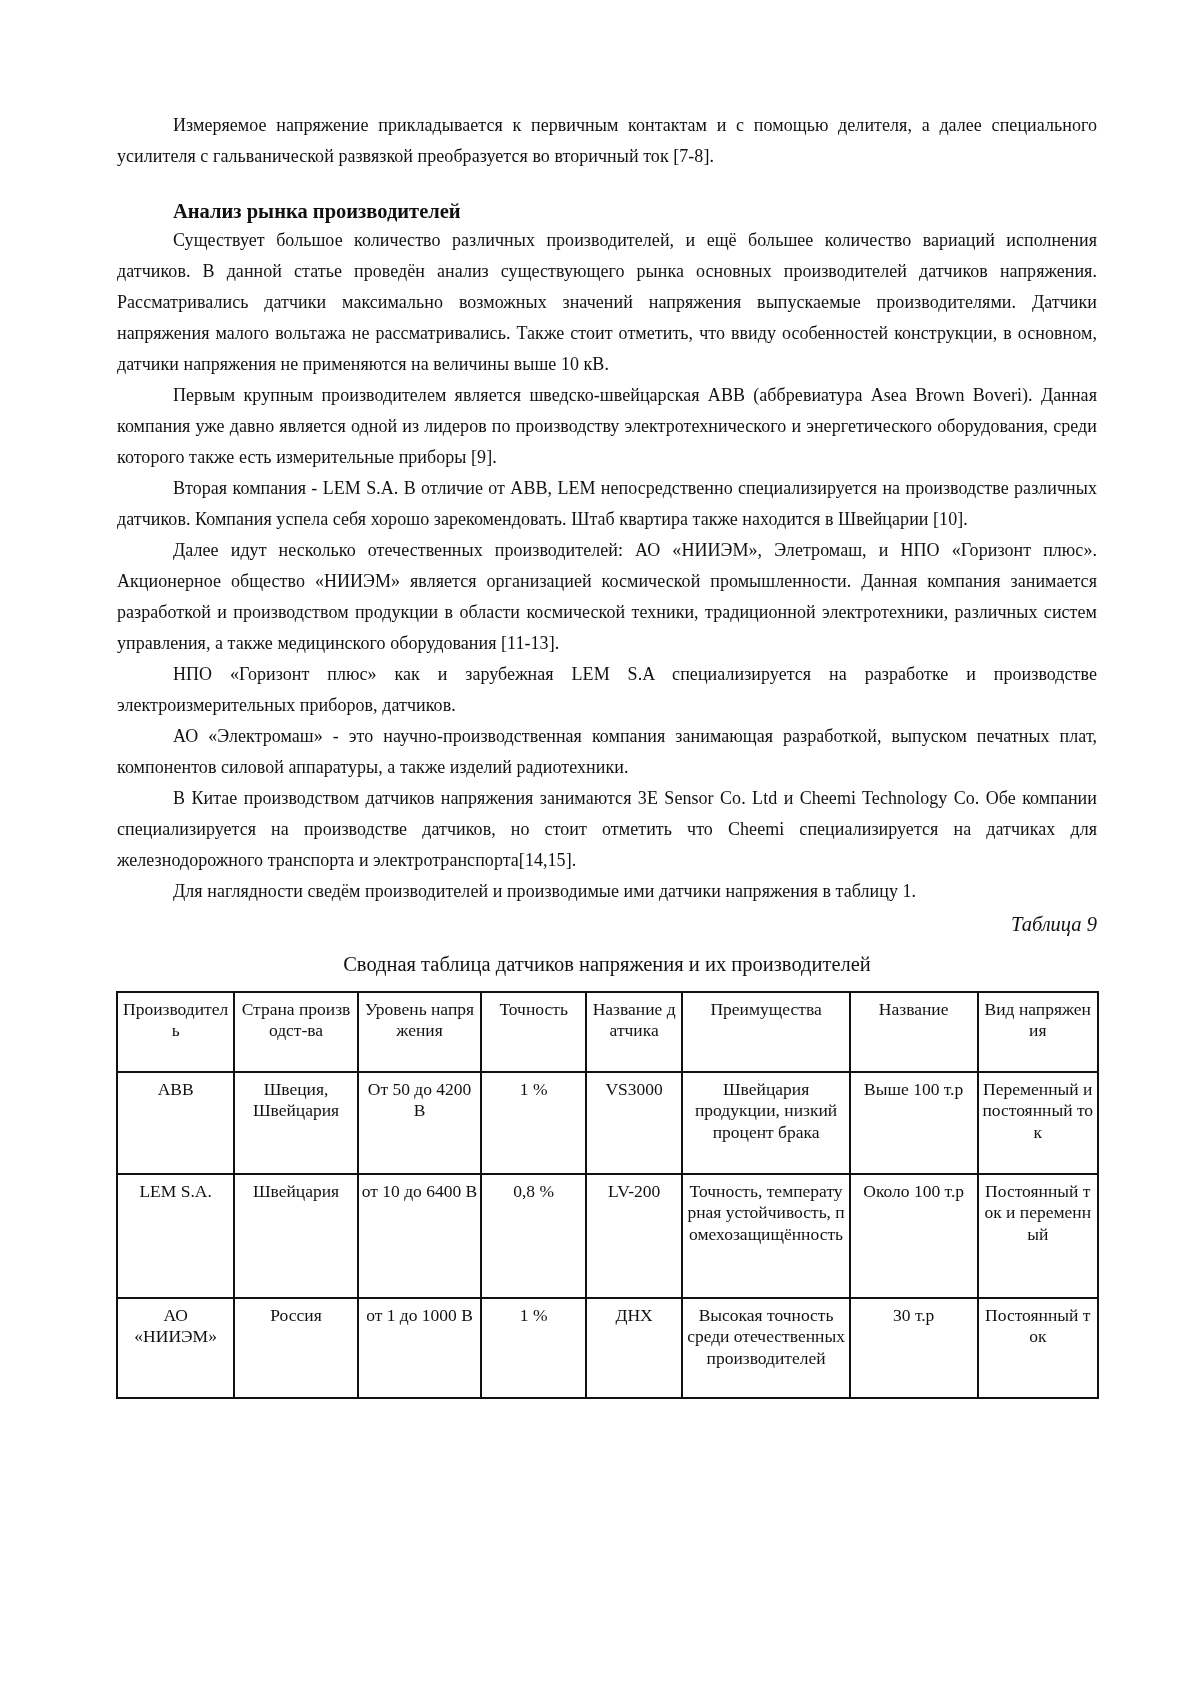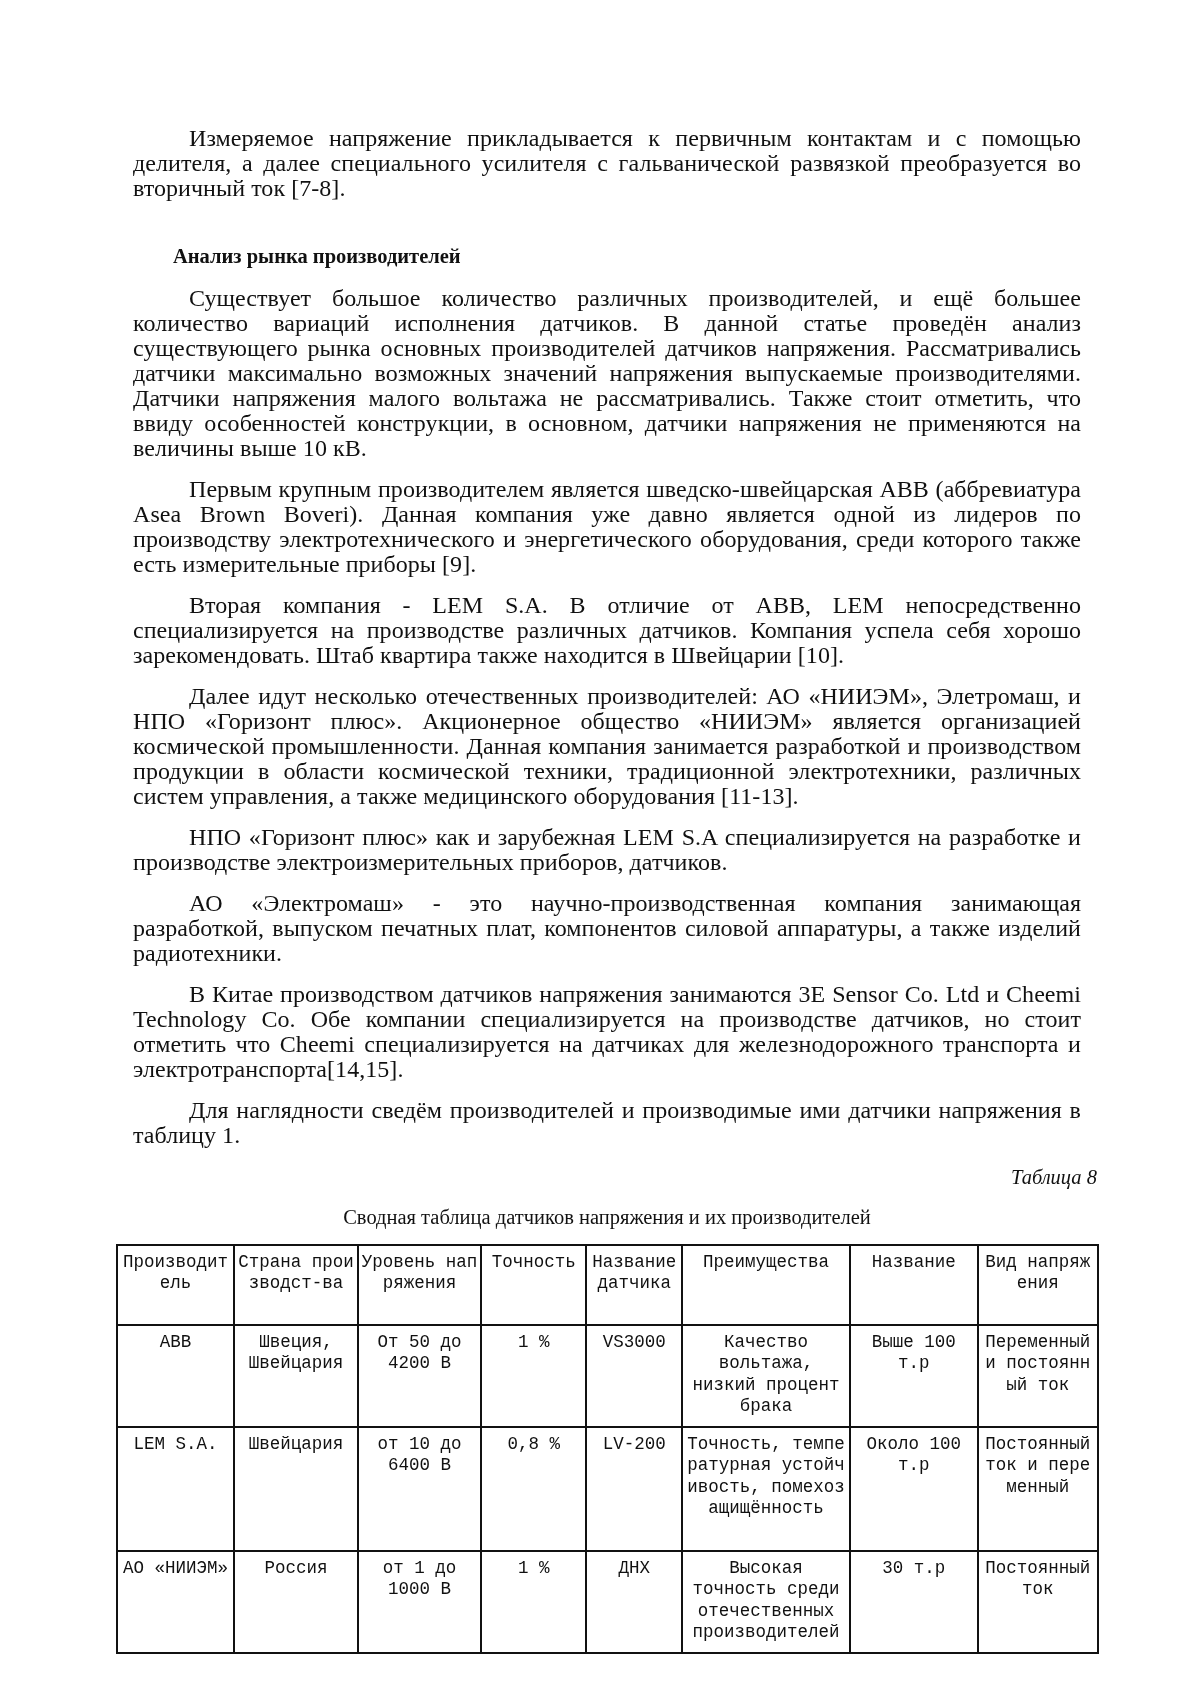--- a/index.html
+++ b/index.html
@@ -15,24 +15,24 @@
       color: #111111;
       font-family: "Liberation Serif", "DejaVu Serif", serif;
     }
     .page {
       position: absolute;
       left: 117px;
       top: 110px;
       width: 980px;
     }
     .para {
-      font-size: 24px;
-      line-height: 25px;
+      font-size: 18px;
+      line-height: 31px;
       text-align: justify;
-      margin: 16px;
+      margin: 0;
       text-indent: 56px;
       letter-spacing: 0.05px;
     }
     .gap { height: 26px; }
     .heading {
       font-size: 20.5px;
       line-height: 26.6px;
       font-weight: bold;
       margin: 0;
       text-indent: 56px;
@@ -62,21 +62,20 @@
       line-height: 21.5px;
     }
     table.summary th,
     table.summary td {
       border: 2px solid #111111;
       text-align: center;
       vertical-align: top;
       font-weight: normal;
       padding: 6px 3px 8px 3px;
       word-break: break-all;
-      font-family: Liberation Mono, monospace;
     }
     table.summary thead th { height: 64px; }
   </style>
 </head>
 <body>
 
 <div class="page">
 
   <p class="para">Измеряемое напряжение прикладывается к первичным контактам и с помощью делителя, а далее специального усилителя с гальванической развязкой преобразуется во вторичный ток [7-8].</p>
 
@@ -86,21 +85,21 @@
 
   <p class="para">Существует большое количество различных производителей, и ещё большее количество вариаций исполнения датчиков. В данной статье проведён анализ существующего рынка основных производителей датчиков напряжения. Рассматривались датчики максимально возможных значений напряжения выпускаемые производителями. Датчики напряжения малого вольтажа не рассматривались. Также стоит отметить, что ввиду особенностей конструкции, в основном, датчики напряжения не применяются на величины выше 10 кВ.</p>
   <p class="para">Первым крупным производителем является шведско-швейцарская ABB (аббревиатура Asea Brown Boveri). Данная компания уже давно является одной из лидеров по производству электротехнического и энергетического оборудования, среди которого также есть измерительные приборы [9].</p>
   <p class="para">Вторая компания - LEM S.A. В отличие от ABB, LEM непосредственно специализируется на производстве различных датчиков. Компания успела себя хорошо зарекомендовать. Штаб квартира также находится в Швейцарии [10].</p>
   <p class="para">Далее идут несколько отечественных производителей: АО «НИИЭМ», Элетромаш, и НПО «Горизонт плюс». Акционерное общество «НИИЭМ» является организацией космической промышленности. Данная компания занимается разработкой и производством продукции в области космической техники, традиционной электротехники, различных систем управления, а также медицинского оборудования [11-13].</p>
   <p class="para">НПО «Горизонт плюс» как и зарубежная LEM S.A специализируется на разработке и производстве электроизмерительных приборов, датчиков.</p>
   <p class="para">АО «Электромаш» - это научно-производственная компания занимающая разработкой, выпуском печатных плат, компонентов силовой аппаратуры, а также изделий радиотехники.</p>
   <p class="para">В Китае производством датчиков напряжения занимаются 3E Sensor Co. Ltd и Cheemi Technology Co. Обе компании специализируется на производстве датчиков, но стоит отметить что Cheemi специализируется на датчиках для железнодорожного транспорта и электротранспорта[14,15].</p>
   <p class="para">Для наглядности сведём производителей и производимые ими датчики напряжения в таблицу 1.</p>
 
-  <p class="table-label">Таблица 8</p>
+  <p class="table-label">Таблица 9</p>
   <p class="table-title">Сводная таблица датчиков напряжения и их производителей</p>
 
   <table class="summary">
     <colgroup>
       <col style="width:112px">
       <col style="width:118px">
       <col style="width:118px">
       <col style="width:100px">
       <col style="width:92px">
       <col style="width:160px">
@@ -119,21 +118,21 @@
         <th>Вид напряжения</th>
       </tr>
     </thead>
     <tbody>
       <tr style="height:102px">
         <td>ABB</td>
         <td style="word-break:normal">Швеция, Швейцария</td>
         <td style="word-break:normal">От 50 до 4200 В</td>
         <td>1 %</td>
         <td>VS3000</td>
-        <td style="word-break:normal">Качество вольтажа, низкий процент брака</td>
+        <td style="word-break:normal">Швейцария продукции, низкий процент брака</td>
         <td style="word-break:normal">Выше 100 т.р</td>
         <td>Переменный и постоянный ток</td>
       </tr>
       <tr style="height:124px">
         <td style="word-break:normal">LEM S.A.</td>
         <td>Швейцария</td>
         <td style="word-break:normal">от 10 до 6400 В</td>
         <td>0,8 %</td>
         <td>LV-200</td>
         <td>Точность, температурная устойчивость, помехозащищённость</td>

